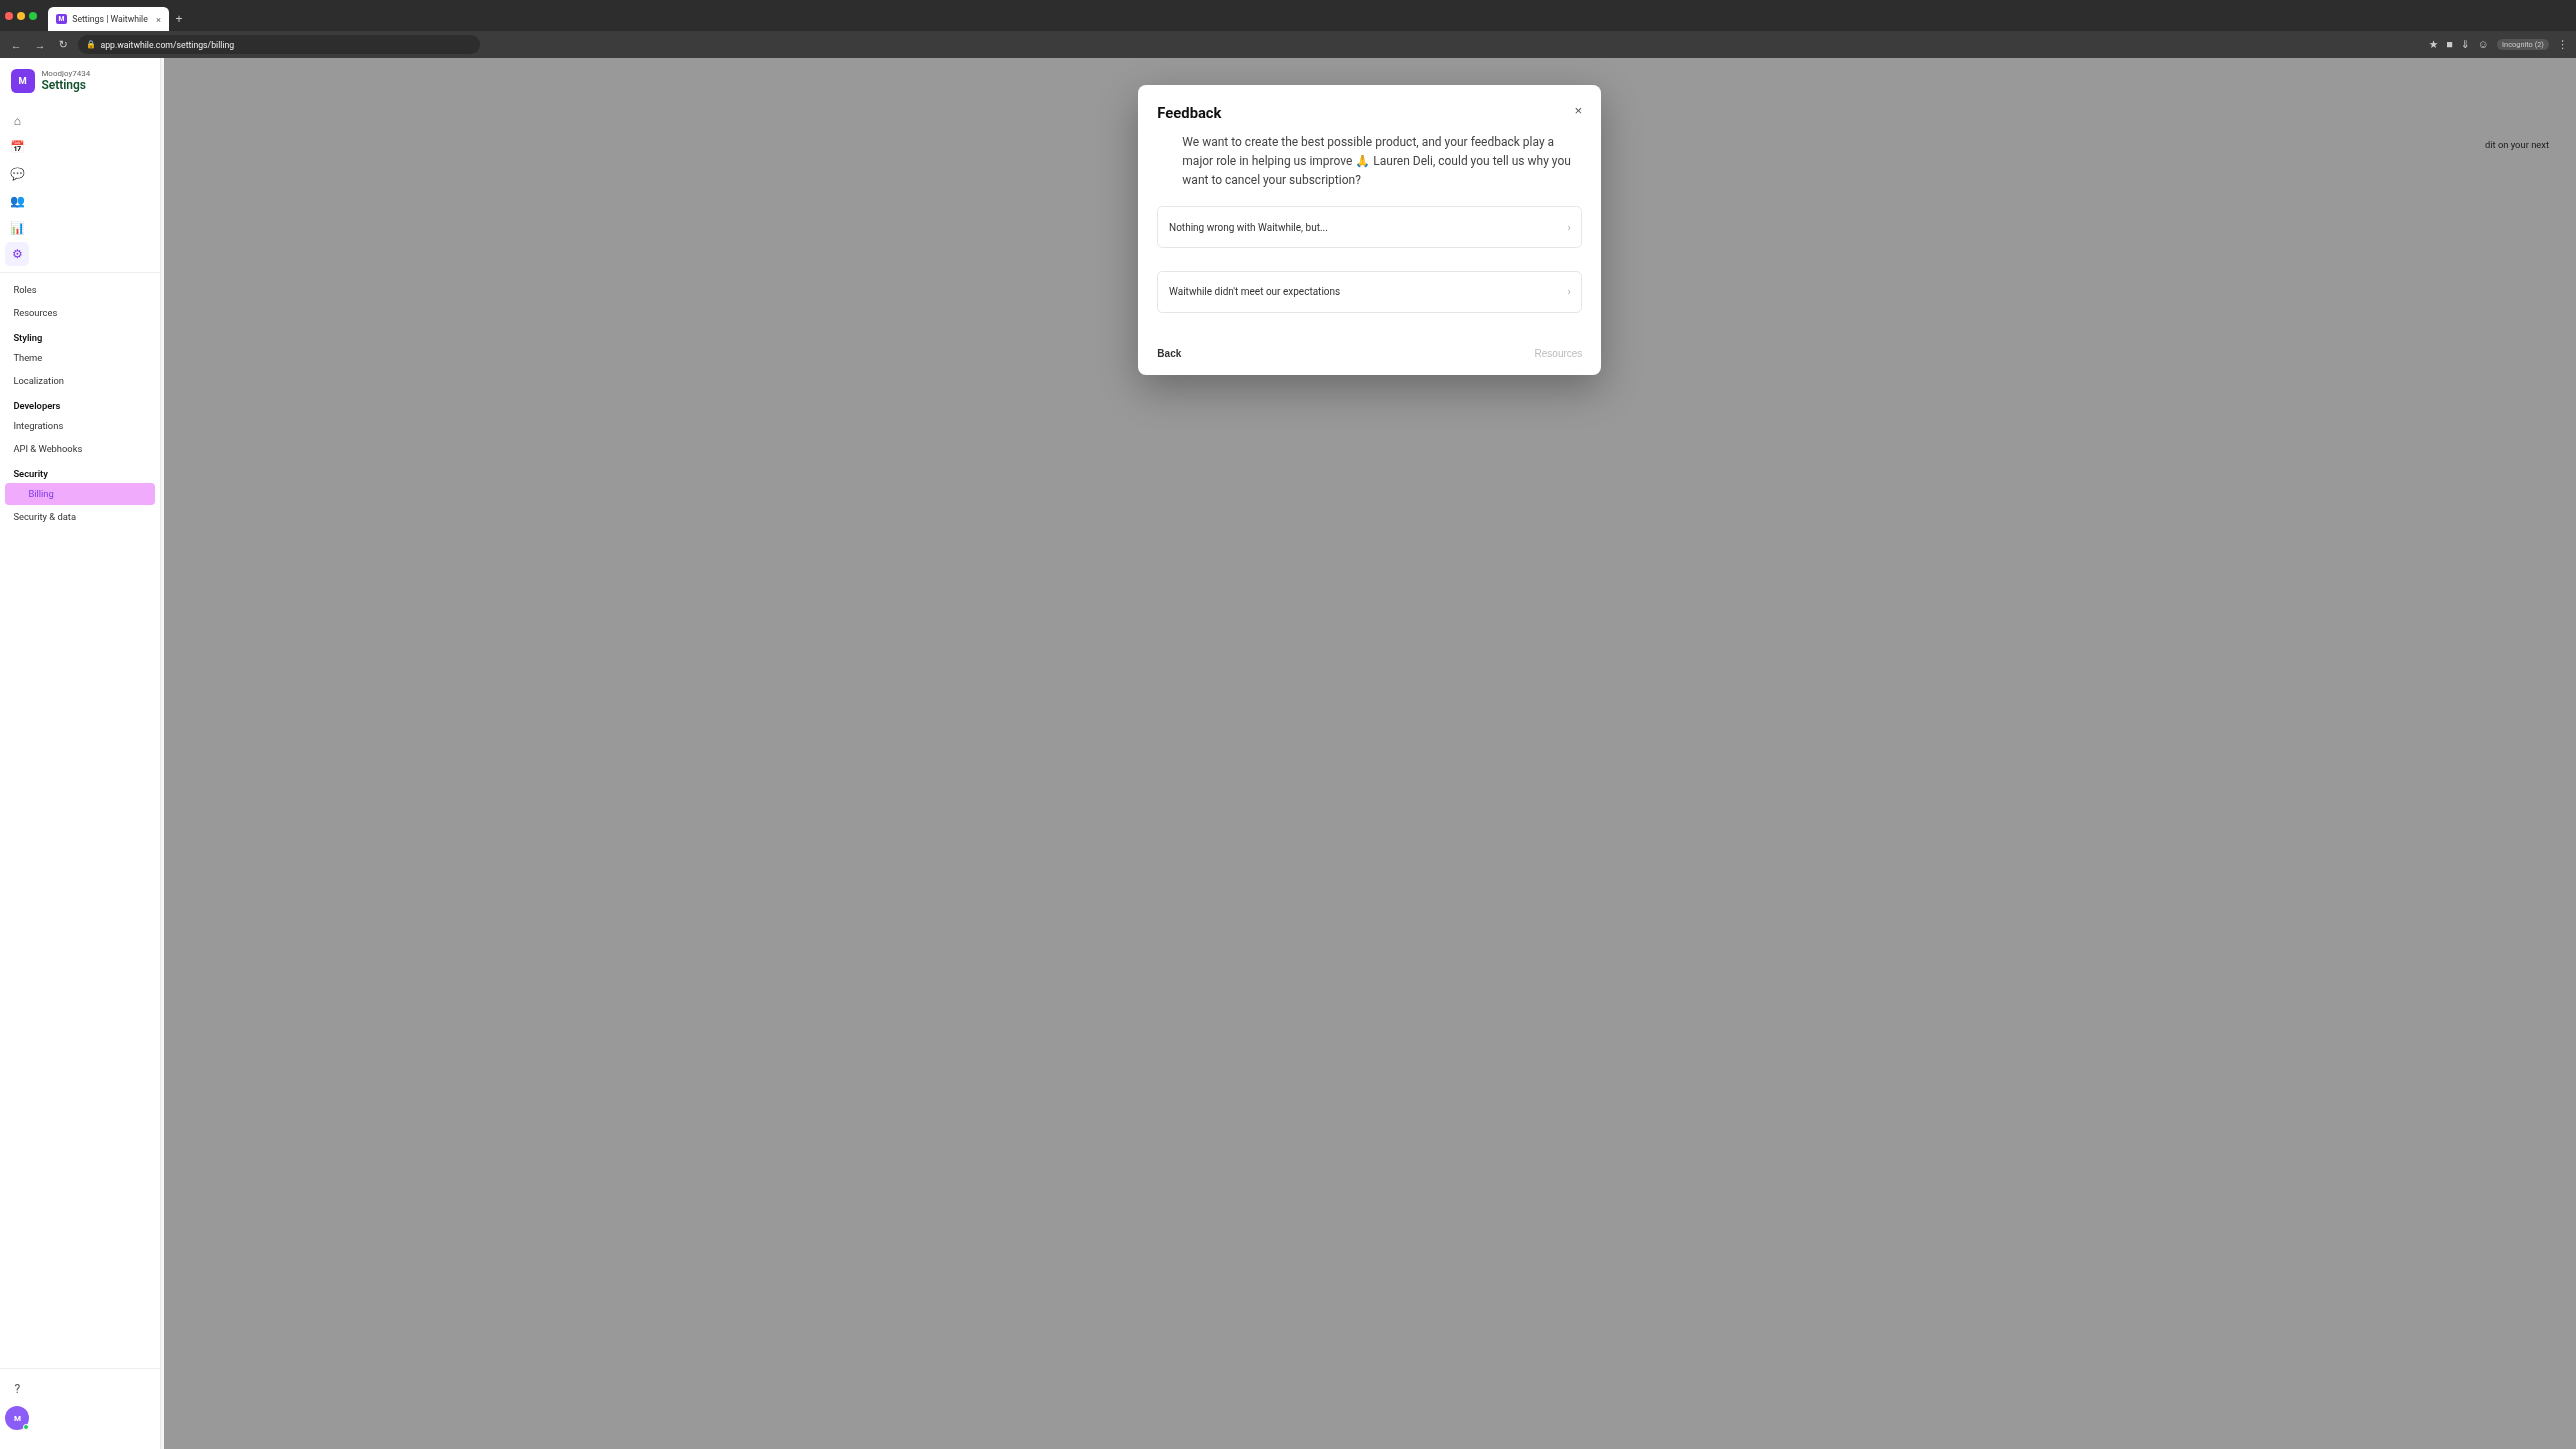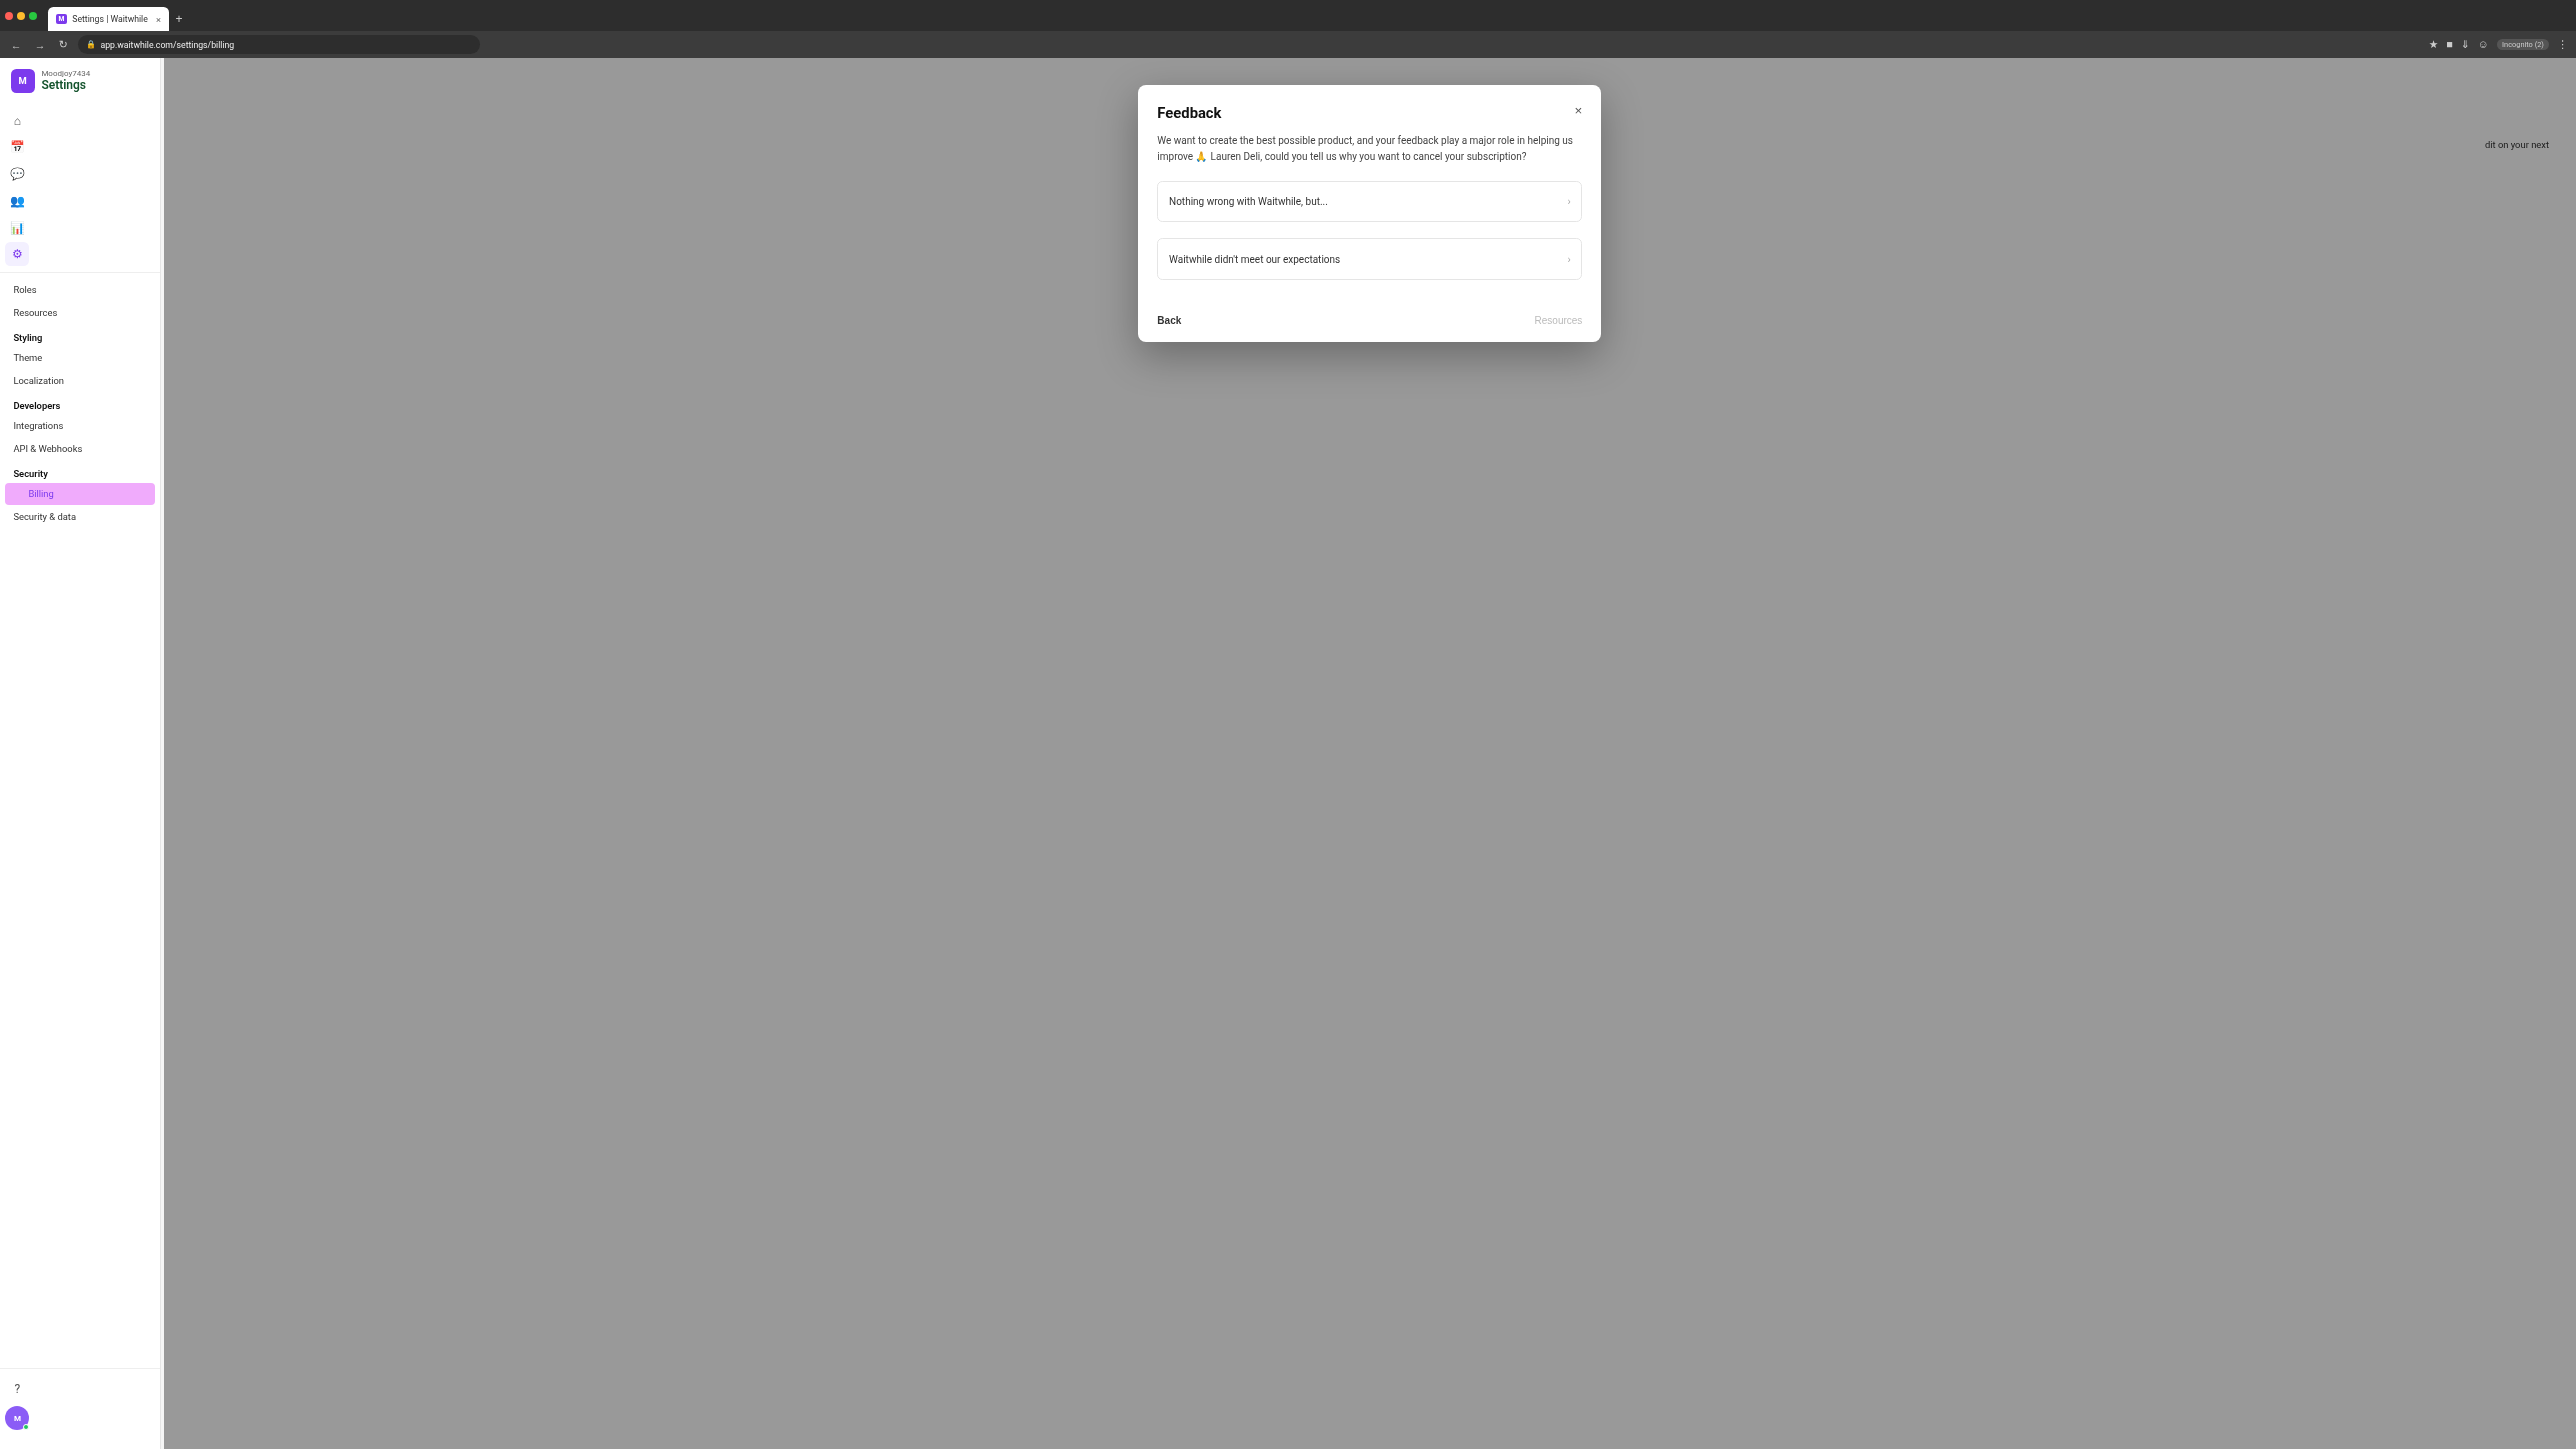--- a/index.html
+++ b/index.html
@@ -277,29 +277,30 @@
       font-size: 13.4px;
       color: #555;
       cursor: pointer;
       padding: 0;
       line-height: 1;
     }
     .modal-body {
       padding: 10.7px 19px 0;
     }
     .modal-description {
-      font-size: 10px;
+      font-size: 12px;
       color: #444;
       line-height: 1.6;
+      margin-left: 25px;
     }
     .modal-options {
       margin: 16px 0;
       display: flex;
       flex-direction: column;
-      gap: 8px;
+      gap: 15px;
     }
     .modal-option {
       display: flex;
       align-items: center;
       justify-content: space-between;
       padding: 13.4px 10.7px;
       border: 0.7px solid #e5e5e5;
       border-radius: 5.4px;
       margin-bottom: 8px;
       cursor: pointer;

